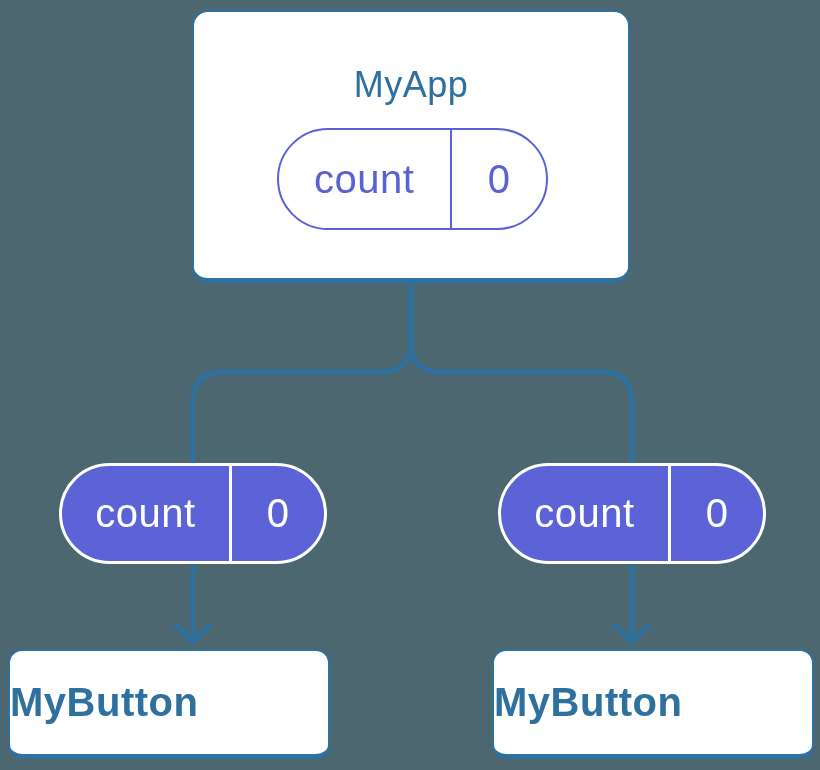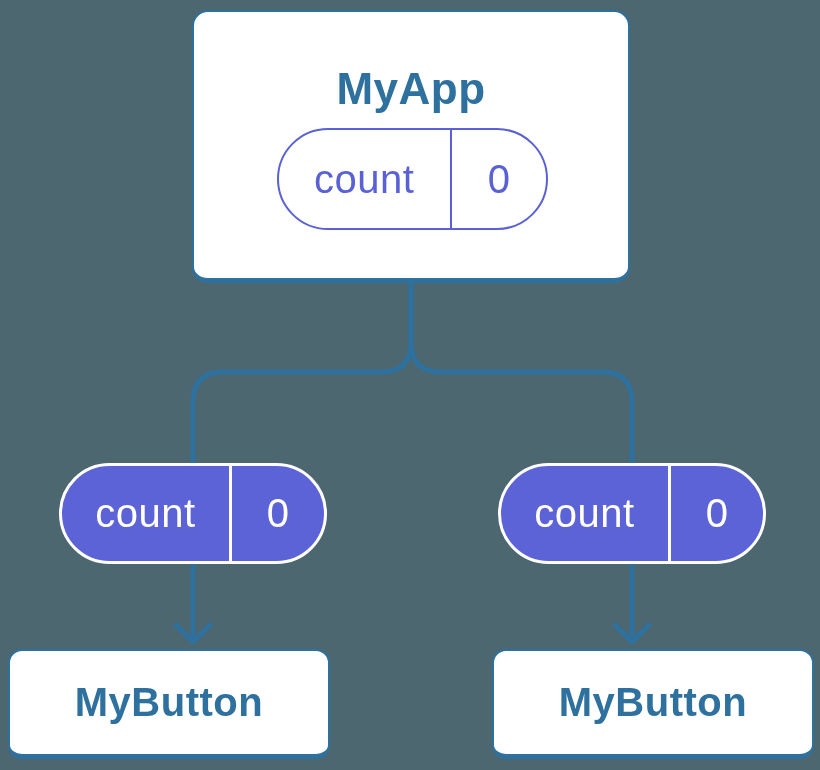--- a/index.html
+++ b/index.html
@@ -32,22 +32,22 @@
     background: var(--white);
     border: 2px solid var(--line);
     border-bottom-width: 5px;
     border-radius: 16px;
     z-index: 2;
   }
   .node-app { left: 192px; top: 10px; width: 438px; height: 273px; }
   .node-title {
     position: absolute; left: 0; right: 0; text-align: center;
     color: var(--text-blue);
-    font-weight: bold;
-    font-size: 44px;
+    font-weight: normal;
+    font-size: 36px;
     letter-spacing: 0.5px;
   }
   .node-app .node-title { top: 52px; }
 
   .pill {
     position: absolute;
     display: flex;
     align-items: stretch;
     border-radius: 52px;
     overflow: hidden;
@@ -76,21 +76,21 @@
     background: var(--purple);
     border: 3px solid var(--white);
     color: var(--white);
   }
   .pill-filled .pill-divider { width: 3px; background: var(--white); }
   .pill-filled .pill-value { width: 92px; }
   .pill-left { left: 59px; top: 463px; }
   .pill-right { left: 498px; top: 463px; }
 
   .node-button {
-    display: flex; align-items: center; justify-content: center;
+    display: flex; align-items: center; justify-content: flex-start;
     border-radius: 14px;
   }
   .node-button .btn-label {
     color: var(--text-blue);
     font-weight: bold;
     font-size: 40px;
     letter-spacing: 0.5px;
   }
   .node-button-left  { left: 8px;   top: 649px; width: 322px; height: 110px; }
   .node-button-right { left: 492px; top: 649px; width: 322px; height: 110px; }

